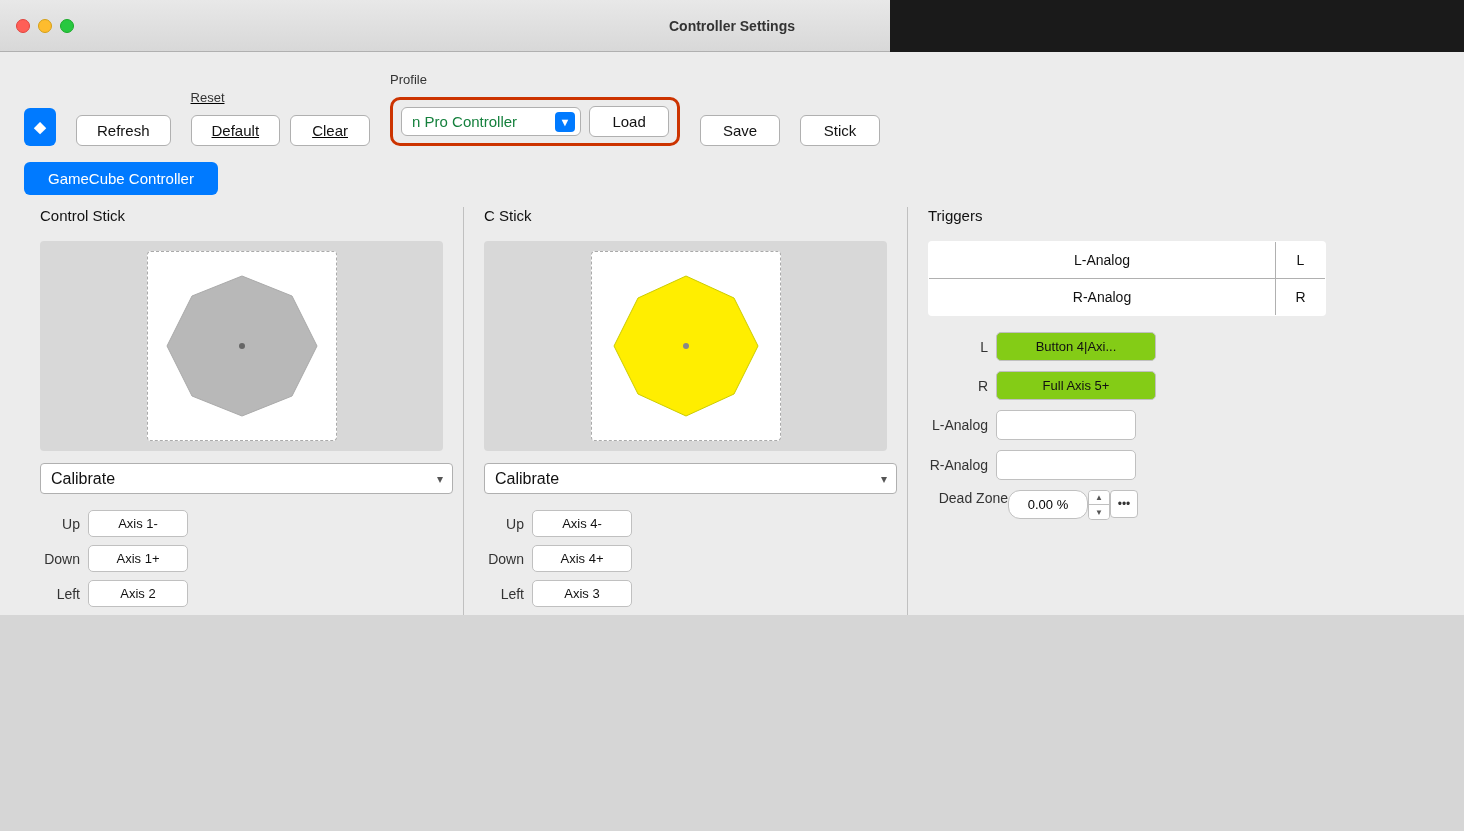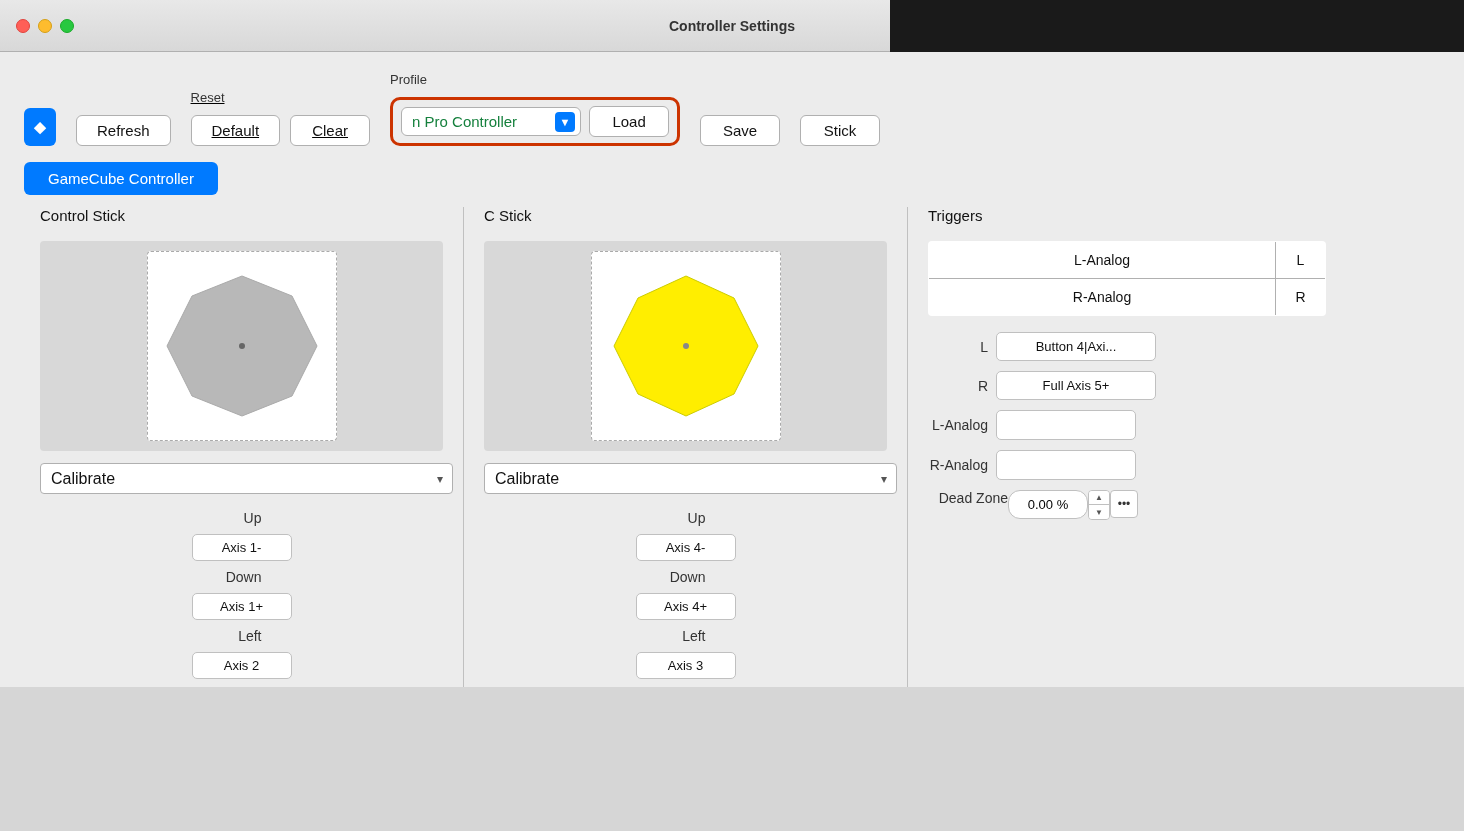--- a/index.html
+++ b/index.html
@@ -238,21 +238,20 @@
       font-size: 12px;
       margin-left: -20px;
       pointer-events: none;
     }
 
     .axis-row {
       display: flex;
       align-items: center;
       margin-bottom: 8px;
       gap: 8px;
-      flex-direction: column;
     }
     .axis-label {
       font-size: 14px;
       color: #333;
       text-align: right;
       min-width: 40px;
     }
     .axis-btn {
       background: white;
       border: 1px solid #c0c0c0;
@@ -303,21 +302,21 @@
       margin-bottom: 10px;
       gap: 8px;
     }
     .trigger-label {
       font-size: 14px;
       color: #333;
       min-width: 60px;
       text-align: right;
     }
     .trigger-btn {
-      background: #ffffff;
+      background: #84cc16;
       border: 1px solid #c0c0c0;
       border-radius: 5px;
       padding: 6px 14px;
       font-size: 13px;
       cursor: pointer;
       color: #111;
       min-width: 160px;
       text-align: center;
     }
     .trigger-empty {

